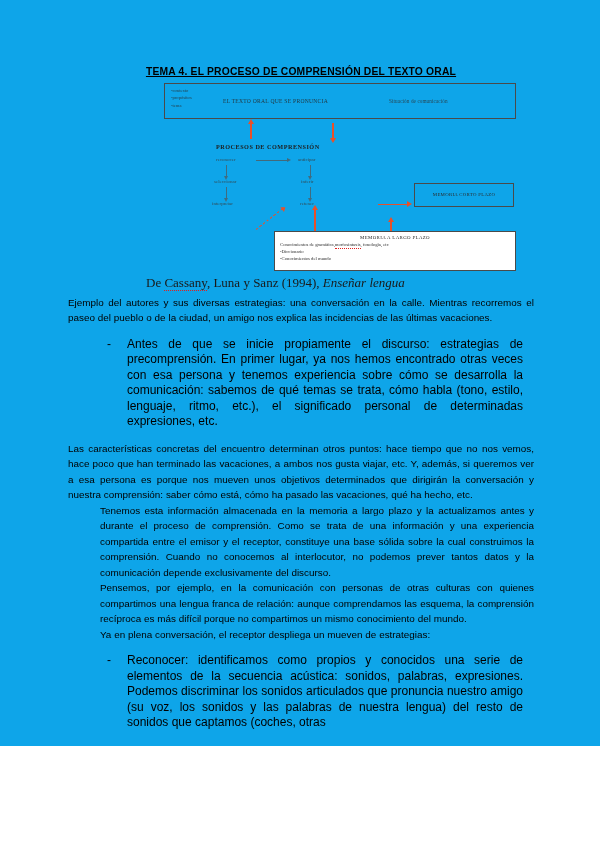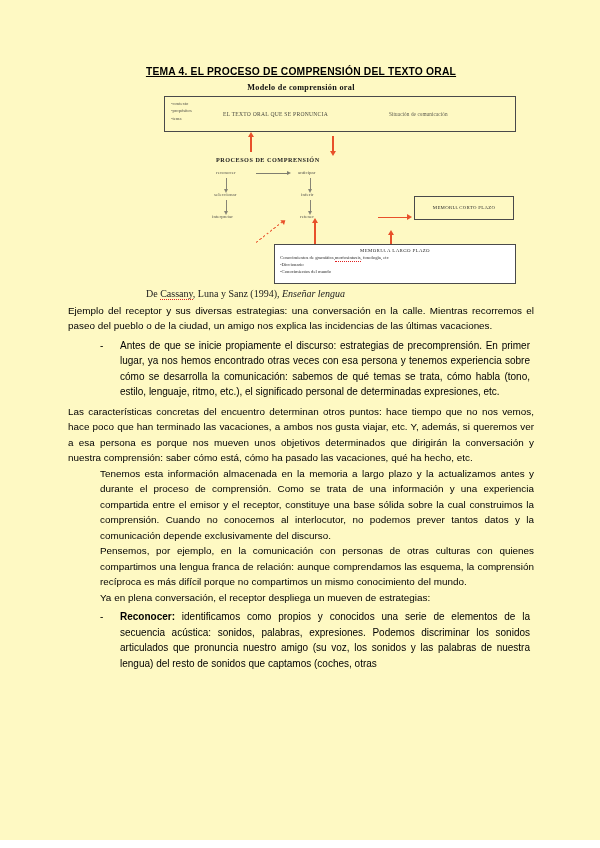--- a/index.html
+++ b/index.html
@@ -14,22 +14,22 @@
     position: relative;
     font-family: "Liberation Sans", sans-serif;
     color: #000000;
     overflow: hidden;
   }
 
   .page {
     position: absolute;
     left: 0; top: 0;
     width: 600px;
-    height: 840px;
-    background: #fef9c3;
+    height: 746px;
+    background: #0ea5e9;
     padding: 0;
     box-sizing: border-box;
   }
 
   .content {
     position: absolute;
     left: 68px;
     top: 66px;
     width: 466px;
   }
@@ -72,33 +72,33 @@
   p.body + p.body { margin-top: 0; margin-left: 32px; }
 
   
   ul.dash-list {
     list-style: none;
     margin: 0;
     padding: 0;
   }
   ul.dash-list li {
     position: relative;
-    font-size: 10px;
+    font-size: 12px;
     line-height: 15.5px;
     text-align: justify;
     padding-left: 48px;
-    margin: 4px;
+    margin: 11px;
   }
   ul.dash-list li::before {
     content: "-";
     position: absolute;
     left: 28px;
     top: 0;
   }
-  .lead-bold { font-weight: bold; }
+  .lead-bold { font-weight: normal; }
 
   
   .figure {
     margin: 4px 0 4px 0;
     position: relative;
     width: 466px;
   }
   .figure-title {
     text-align: center;
     font-family: "Liberation Serif", serif;
@@ -323,21 +323,21 @@
   }
   .spell {
     border-bottom: 1.4px dotted #e02020;
     padding-bottom: 0.4px;
   }
 
   
   .fig-caption {
     position: relative;
     font-family: "Liberation Serif", serif;
-    font-size: 10px;
+    font-size: 13px;
     color: #1a1a1a;
     margin-top: 2px;
     margin-left: 46px;
     filter: blur(0.2px);
     white-space: nowrap;
     padding-left: 32px;
   }
   .fig-caption .src-name {
     border-bottom: 1.5px dotted #e02020;
   }
@@ -348,21 +348,20 @@
 
 <div class="page">
   <div class="content">
 
     <h1 class="doc-title">TEMA 4. EL PROCESO DE COMPRENSIÓN DEL TEXTO ORAL</h1>
 
 
 
     <div class="figure">
 
-      <div class="figure-title">Modelo de comprensión oral</div>
 
       <div class="diagram">
 
         <div class="box-top">
           <div class="col-left">
             <div>-contexto</div>
             <div>-propósitos</div>
             <div>-tema</div>
           </div>
           <div class="col-mid">EL TEXTO ORAL QUE SE PRONUNCIA</div>
@@ -407,21 +406,21 @@
           <div class="mlp-line">-Diccionario</div>
           <div class="mlp-line">-Conocimientos del mundo</div>
         </div>
 
       </div>
 
       <div class="fig-caption"><span>De </span><span class="src-name">Cassany</span><span>, Luna y Sanz (1994), </span><i>Enseñar lengua</i></div>
 
     </div>
 
-    <p class="body">Ejemplo del receptor y sus diversas estrategias: una conversación en la calle. Mientras recorremos el paseo del pueblo o de la ciudad, un amigo nos explica las incidencias de las últimas vacaciones.</p>
+    <p class="body">Ejemplo del autores y sus diversas estrategias: una conversación en la calle. Mientras recorremos el paseo del pueblo o de la ciudad, un amigo nos explica las incidencias de las últimas vacaciones.</p>
 
     <ul class="dash-list">
       <li>Antes de que se inicie propiamente el discurso: estrategias de precomprensión. En primer lugar, ya nos hemos encontrado otras veces con esa persona y tenemos experiencia sobre cómo se desarrolla la comunicación: sabemos de qué temas se trata, cómo habla (tono, estilo, lenguaje, ritmo, etc.), el significado personal de determinadas expresiones, etc.</li>
     </ul>
 
     <p class="body">Las características concretas del encuentro determinan otros puntos: hace tiempo que no nos vemos, hace poco que han terminado las vacaciones, a ambos nos gusta viajar, etc. Y, además, si queremos ver a esa persona es porque nos mueven unos objetivos determinados que dirigirán la conversación y nuestra comprensión: saber cómo está, cómo ha pasado las vacaciones, qué ha hecho, etc.</p>
     <p class="body">Tenemos esta información almacenada en la memoria a largo plazo y la actualizamos antes y durante el proceso de comprensión. Como se trata de una información y una experiencia compartida entre el emisor y el receptor, constituye una base sólida sobre la cual construimos la comprensión. Cuando no conocemos al interlocutor, no podemos prever tantos datos y la comunicación depende exclusivamente del discurso.</p>
     <p class="body">Pensemos, por ejemplo, en la comunicación con personas de otras culturas con quienes compartimos una lengua franca de relación: aunque comprendamos las esquema, la comprensión recíproca es más difícil porque no compartimos un mismo conocimiento del mundo.</p>
     <p class="body">Ya en plena conversación, el receptor despliega un mueven de estrategias:</p>
 

